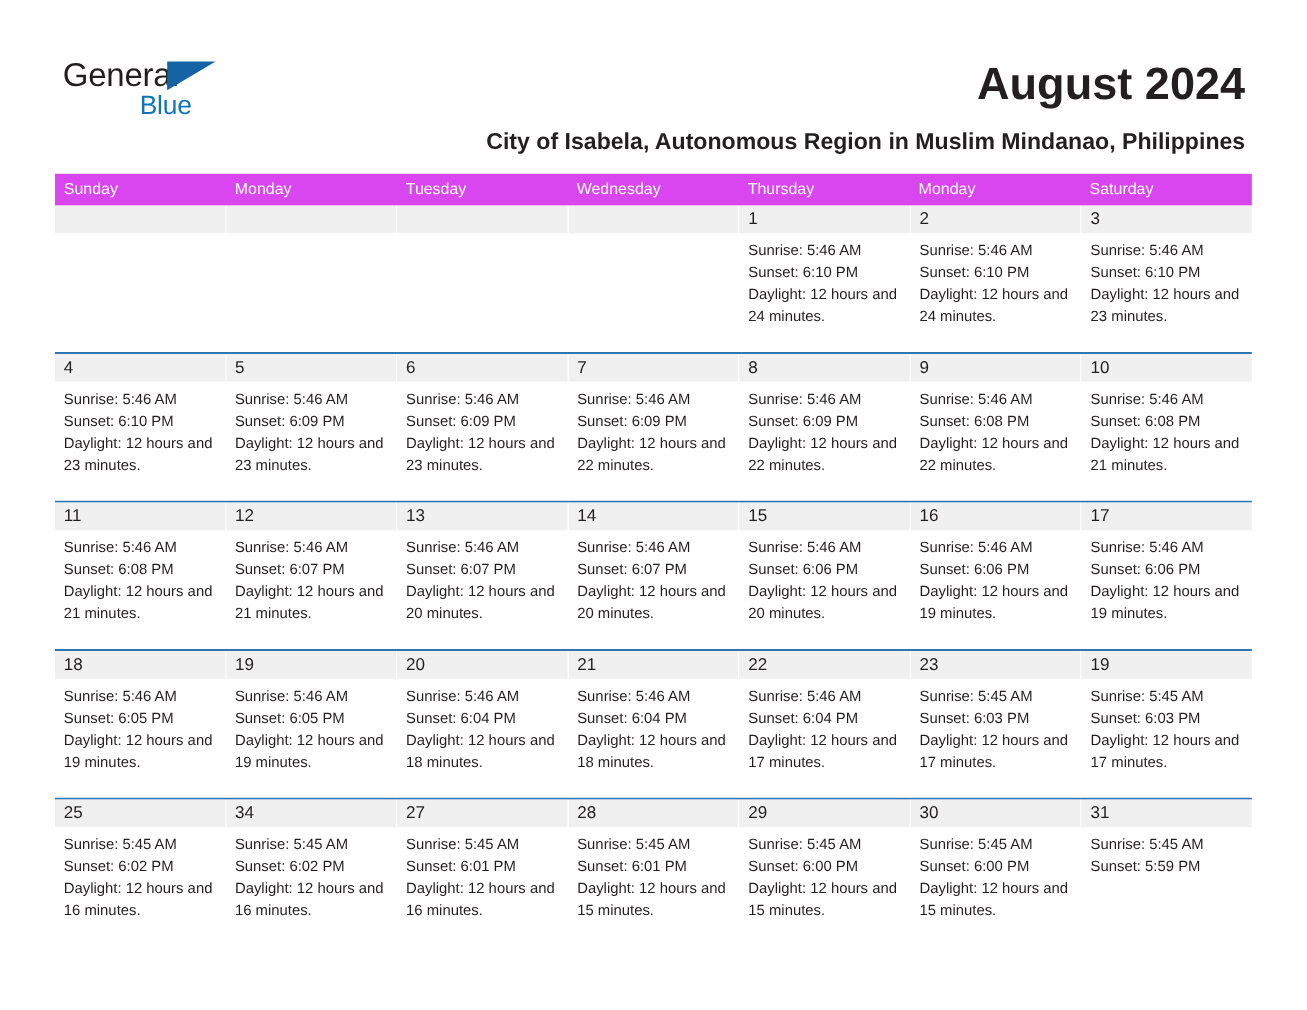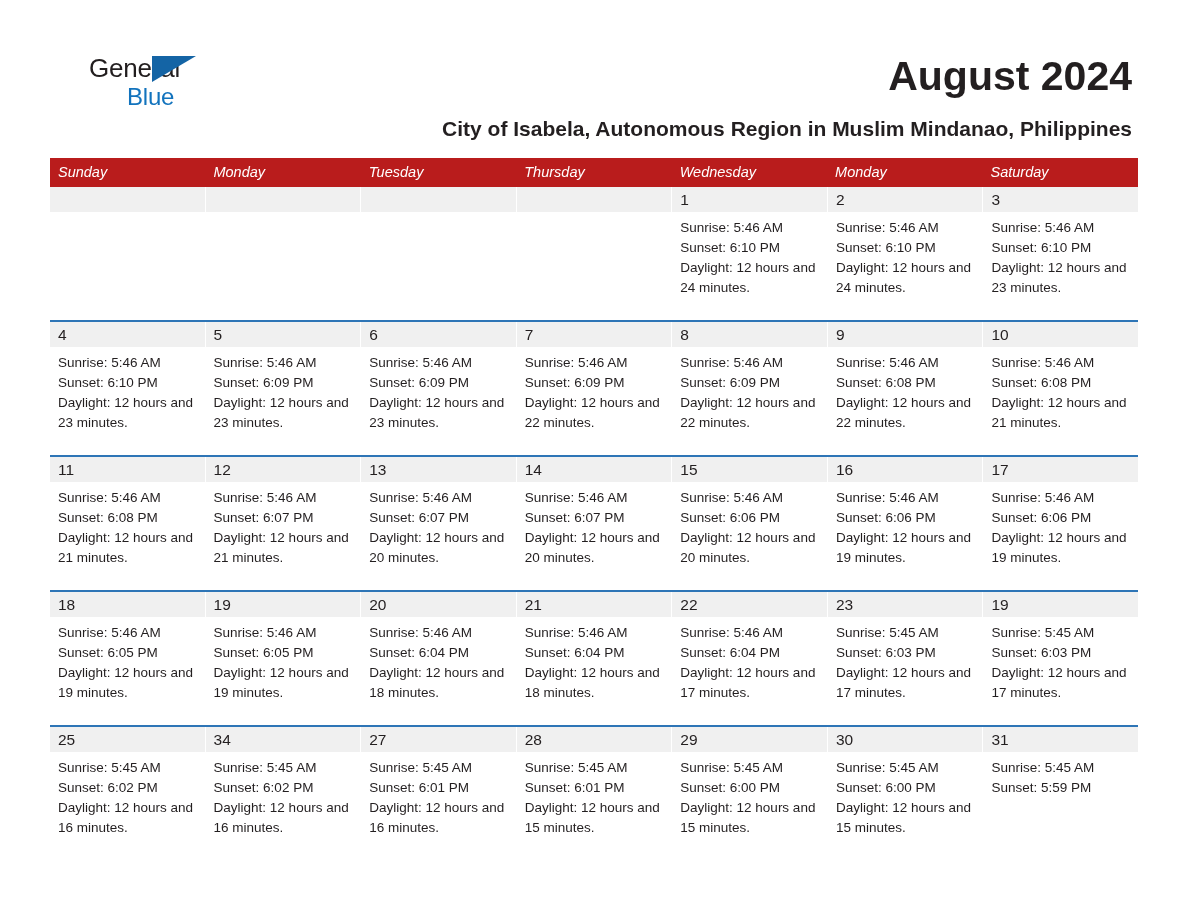--- a/index.html
+++ b/index.html
@@ -35,26 +35,25 @@
     position: absolute;
     left: 57px;
     top: 52px;
     width: 260px;
     height: 62px;
   }
   .logo-general {
     position: absolute;
     left: 0;
     top: 0;
-    font-size: 26px;
+    font-size: 30px;
     line-height: 33px;
     letter-spacing: -0.2px;
     color: #221e1f;
     font-family: "Liberation Sans", sans-serif;
-    margin-left: 32px;
   }
   .logo-tri {
     position: absolute;
     left: 95px;
     top: 4px;
     width: 0;
     height: 0;
     border-top: 26px solid #1464a5;
     border-right: 44px solid transparent;
   }
@@ -96,23 +95,22 @@
   .calendar {
     position: absolute;
     left: 50px;
     top: 158px;
     width: 1088px;
   }
 
   .weekday-row {
     display: flex;
     width: 100%;
-    background: #b91c1c;
+    background: #d946ef;
     height: 29px;
-    font-style: italic;
   }
   .weekday-cell {
     flex: 1 1 0;
     box-sizing: border-box;
     padding: 5px 0 0 8px;
     color: #ffffff;
     font-size: 14.5px;
     line-height: 19px;
     white-space: nowrap;
     overflow: hidden;
@@ -186,22 +184,22 @@
     <div class="title">August 2024</div>
     <div class="subtitle">City of Isabela, Autonomous Region in Muslim Mindanao, Philippines</div>
   </div>
 
   <div class="calendar">
 
     <div class="weekday-row">
       <div class="weekday-cell">Sunday</div>
       <div class="weekday-cell">Monday</div>
       <div class="weekday-cell">Tuesday</div>
+      <div class="weekday-cell">Wednesday</div>
       <div class="weekday-cell">Thursday</div>
-      <div class="weekday-cell">Wednesday</div>
       <div class="weekday-cell">Monday</div>
       <div class="weekday-cell">Saturday</div>
     </div>
 
     <div id="weeks-container">
         <div class="week-row first">
           <div class="day-cell empty">
             <div class="day-num-band"><span class="day-num"></span></div>
           </div>
           <div class="day-cell empty">

